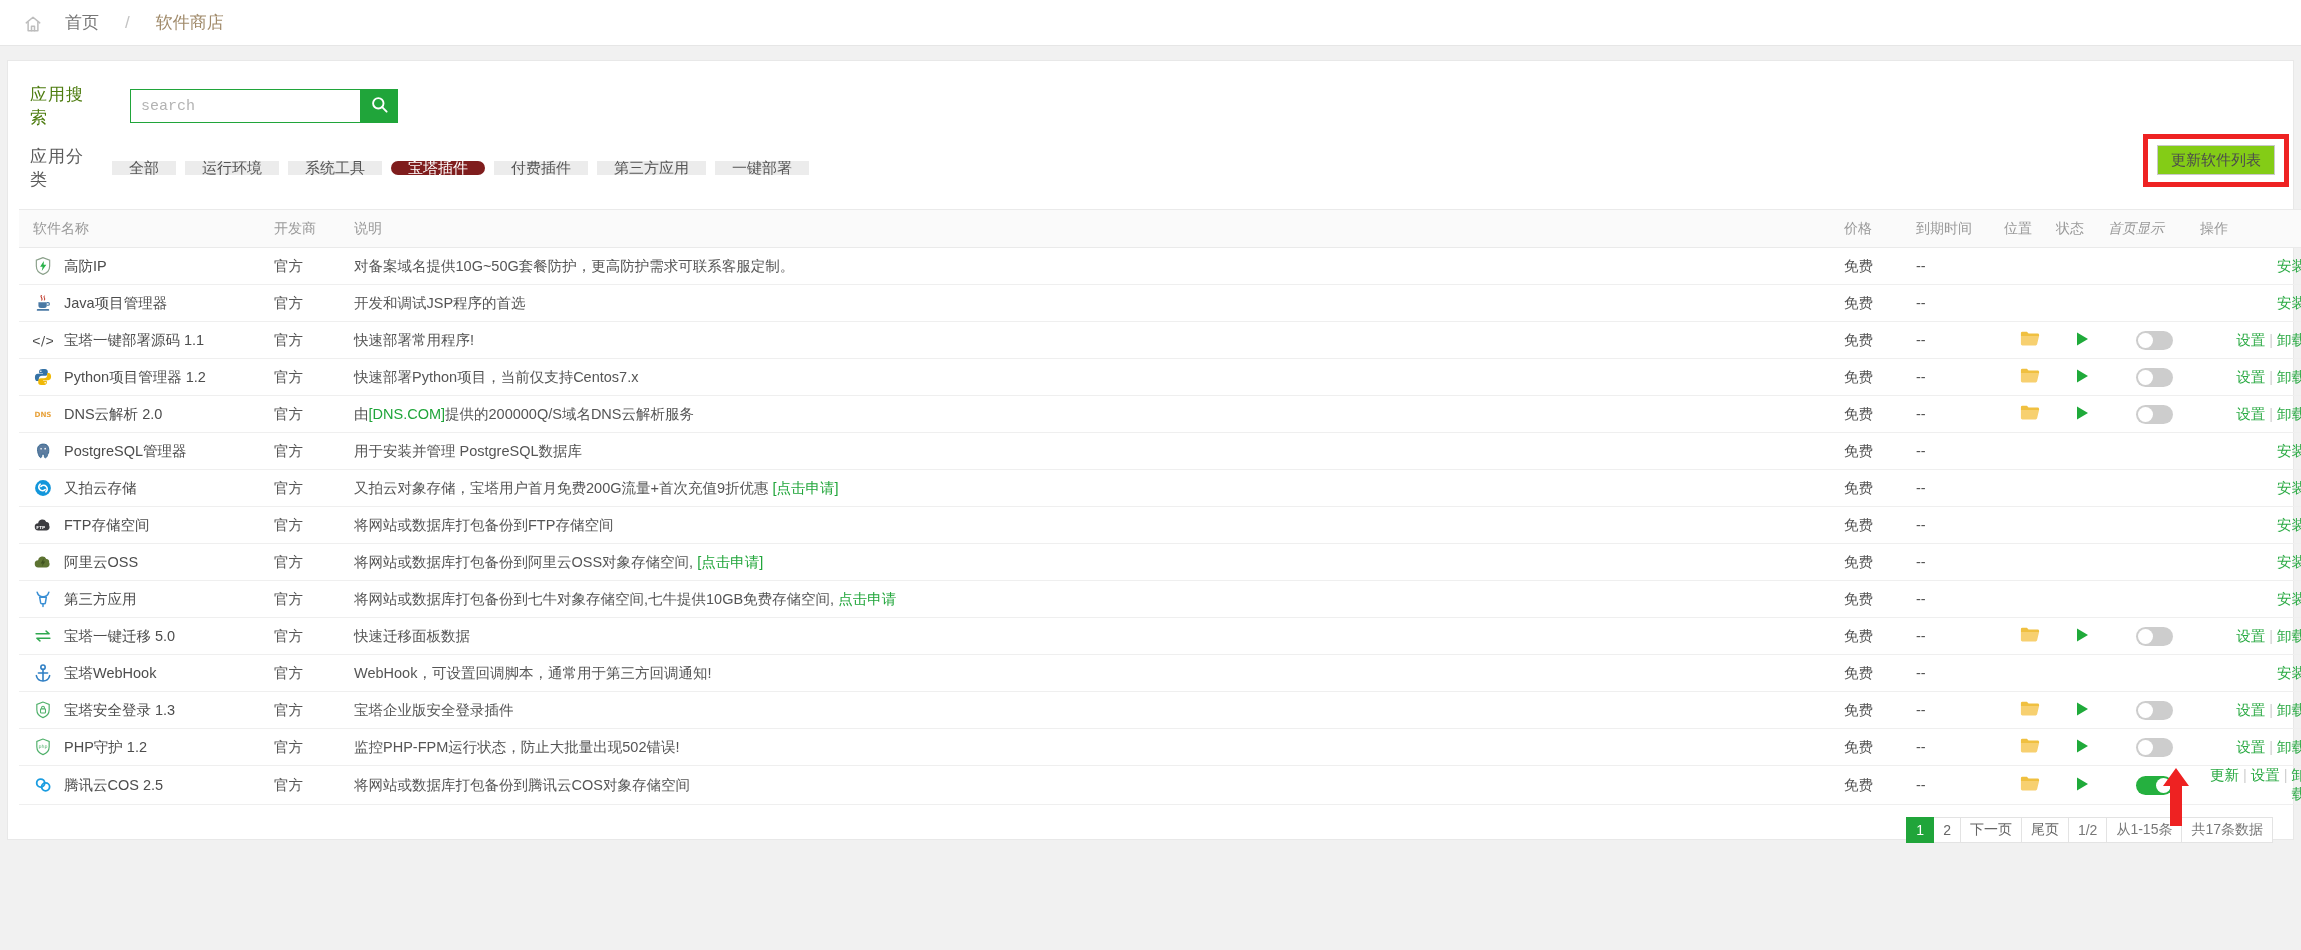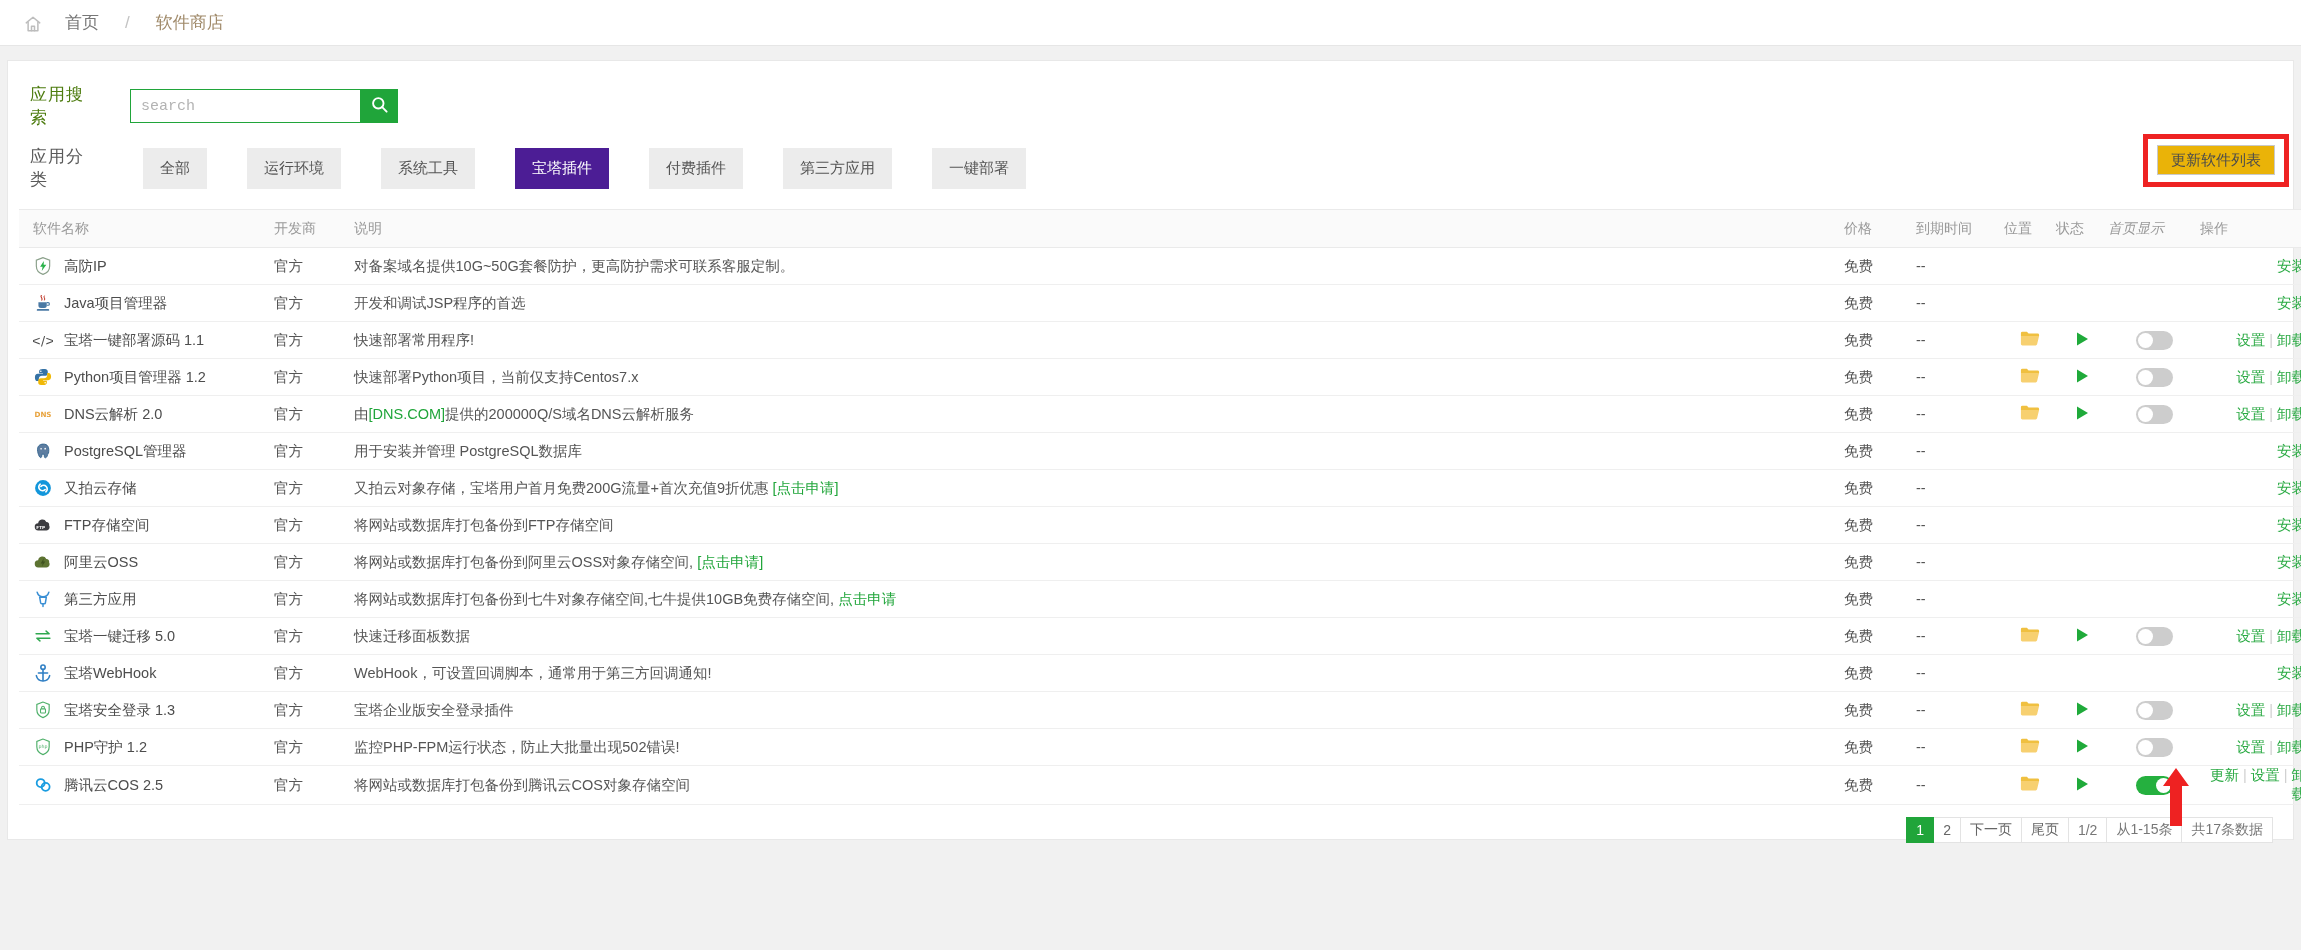--- a/index.html
+++ b/index.html
@@ -43,30 +43,30 @@
   .search-btn {
     width: 38px; height: 34px; background: #20a53a; border: 1px solid #20a53a;
     display: flex; align-items: center; justify-content: center; cursor: pointer; padding: 0;
   }
 
   
   .cat-row { display: flex; align-items: center; padding: 16px 0 0 22px; position: relative; }
   .cat-label { width: 60px; font-size: 17px; color: #5a5a5a; letter-spacing: 1px; }
   .cat-btns { display: flex; margin-left: 22px; gap: 9px; }
   .cat-btn {
-    height: 41px; padding: 0 17px; background: #ececec; color: #555;
+    height: 14px; padding: 0 17px; background: #ececec; color: #555;
     font-size: 15px; border: none; display: flex; align-items: center;
-    justify-content: center; cursor: pointer; font-family: "Liberation Sans", sans-serif; margin-left: 31px;
-  }
-  .cat-btn.active { background: #4c1d95; color: #fff; }
+    justify-content: center; cursor: pointer; font-family: "Liberation Sans", sans-serif;
+  }
+  .cat-btn.active { background: #7f1d1d; color: #fff; border-radius: 13px; }
 
   .update-zone { position: absolute; right: 4px; top: 5px; }
   .update-box { border: 5px solid #ee2222; padding: 6px 9px 7px 9px; }
   .update-btn {
-    height: 30px; padding: 0 13px; background: #eab308; border: 1px solid #c9c9c9;
+    height: 30px; padding: 0 13px; background: #84cc16; border: 1px solid #c9c9c9;
     font-size: 15px; color: #4c4c4c; cursor: pointer;
     font-family: "Liberation Sans", sans-serif;
   }
 
   
   .tbl { width: 2265px; margin: 18px 0 0 11px; border-collapse: collapse; table-layout: fixed; }
   .tbl thead th {
     background: #fafafa; border-top: 1px solid #eaeaea; border-bottom: 1px solid #eaeaea;
     height: 38px; font-weight: normal; font-size: 14px; color: #999;
     text-align: left; padding: 0;

